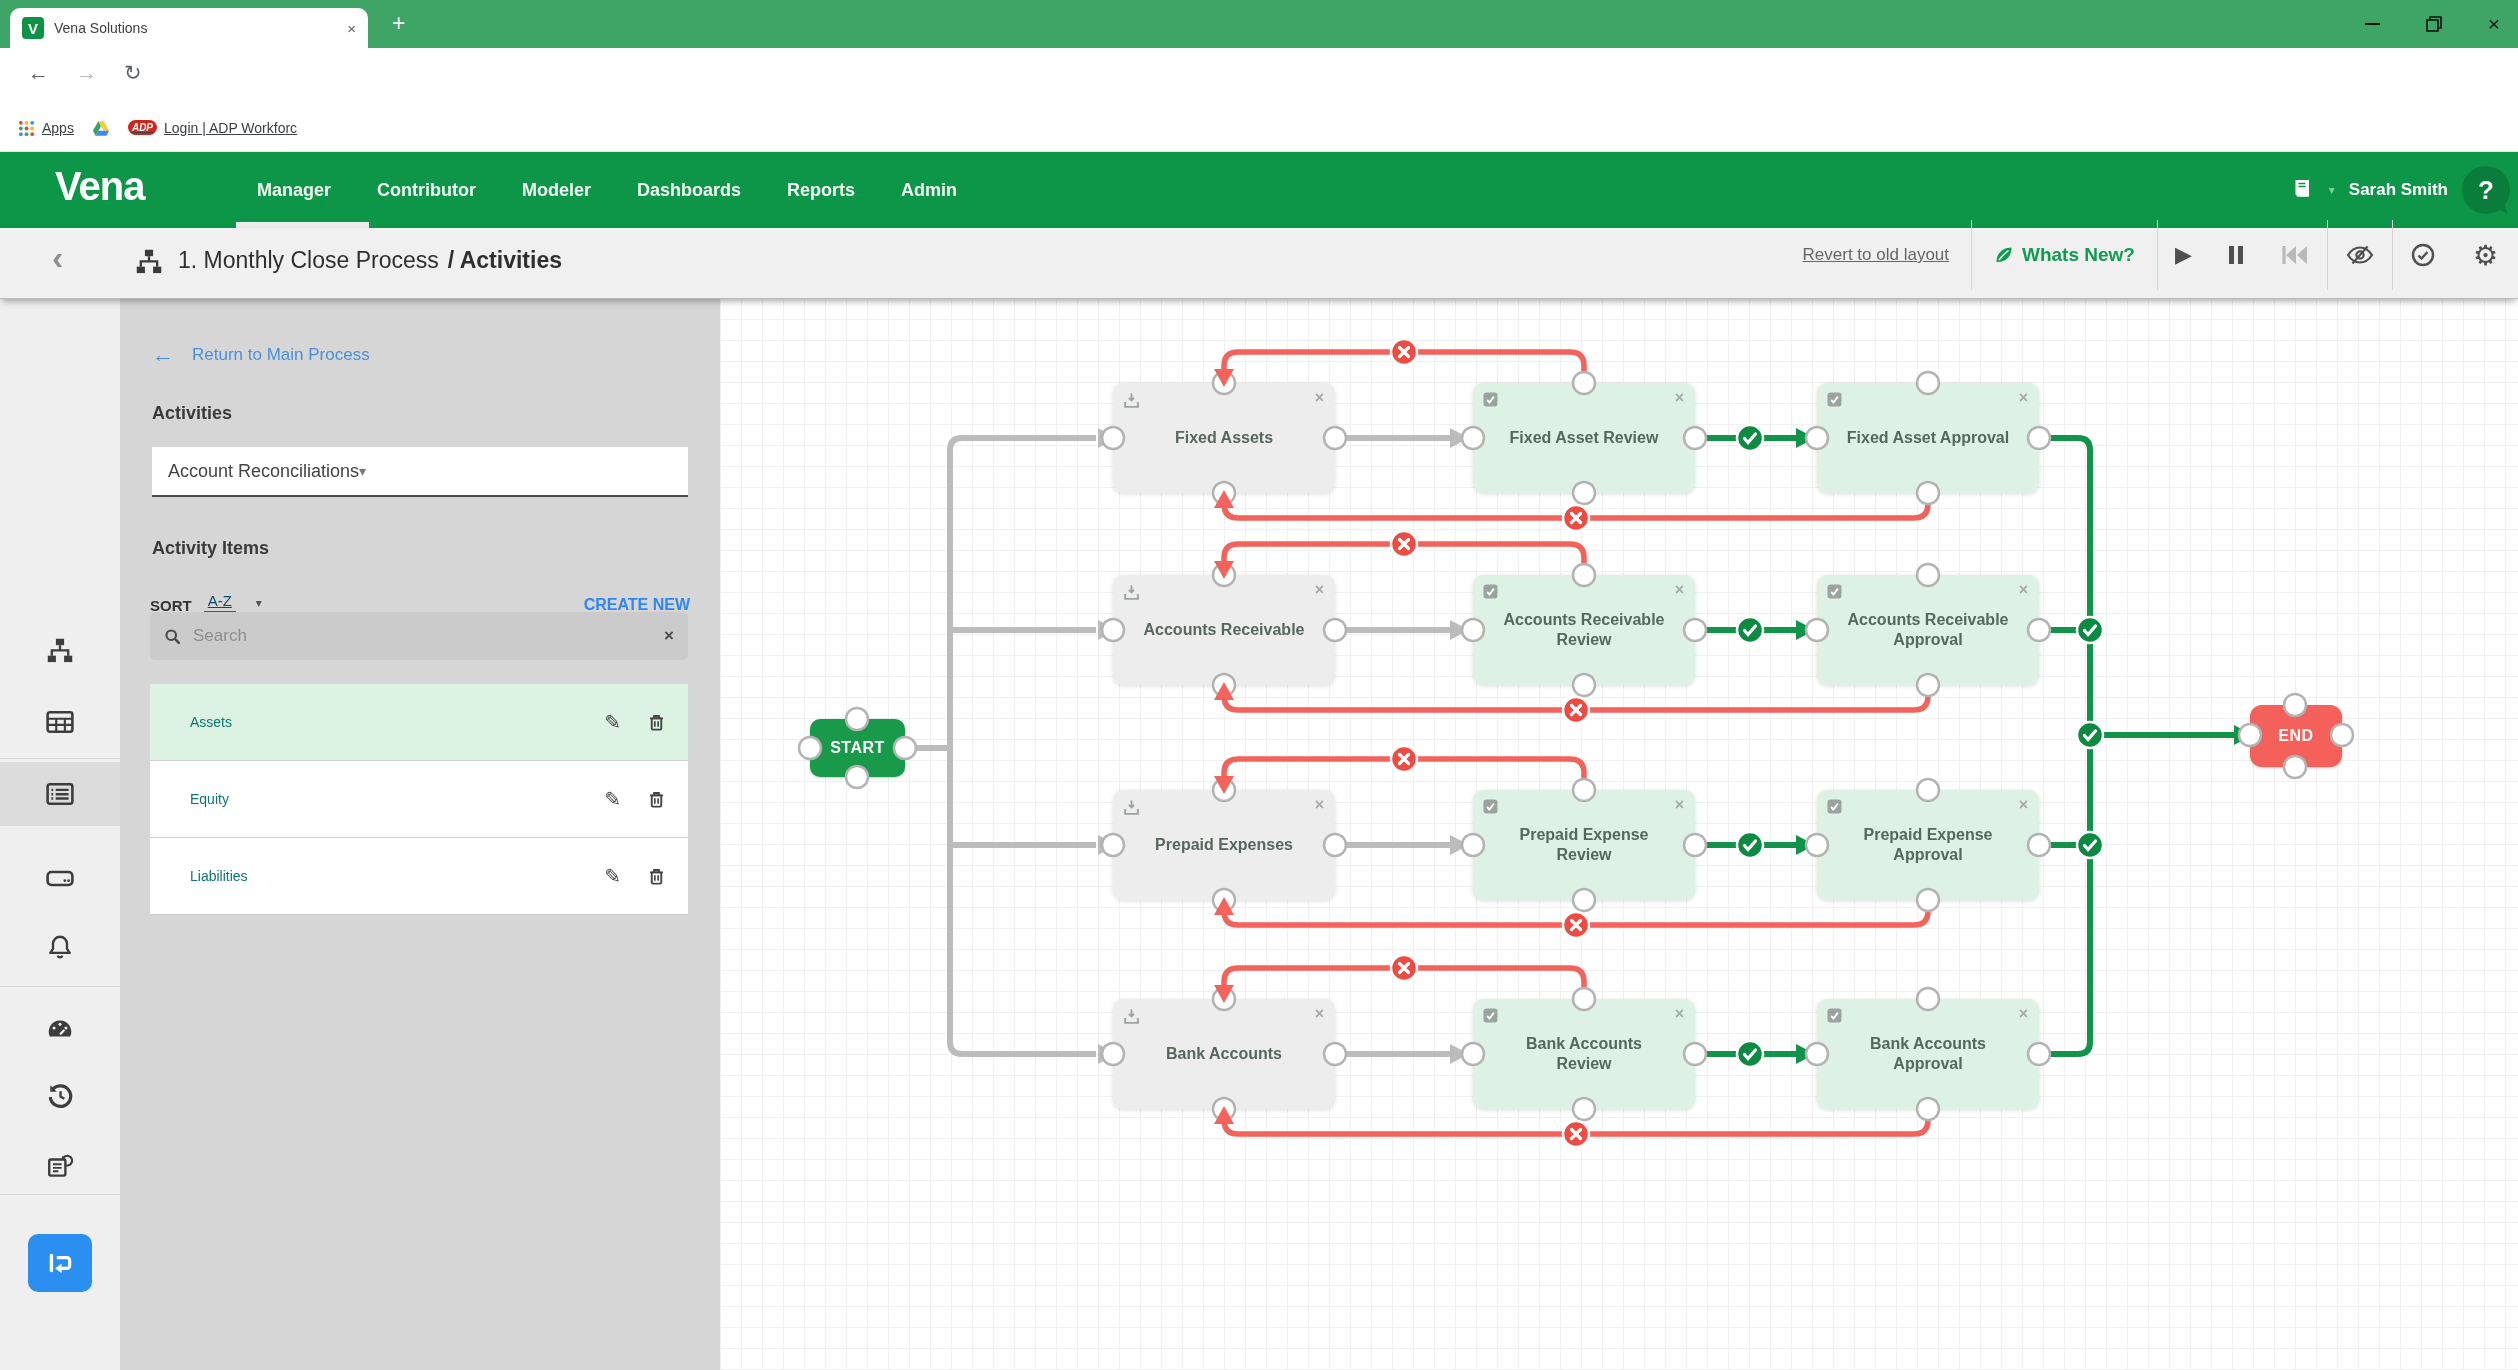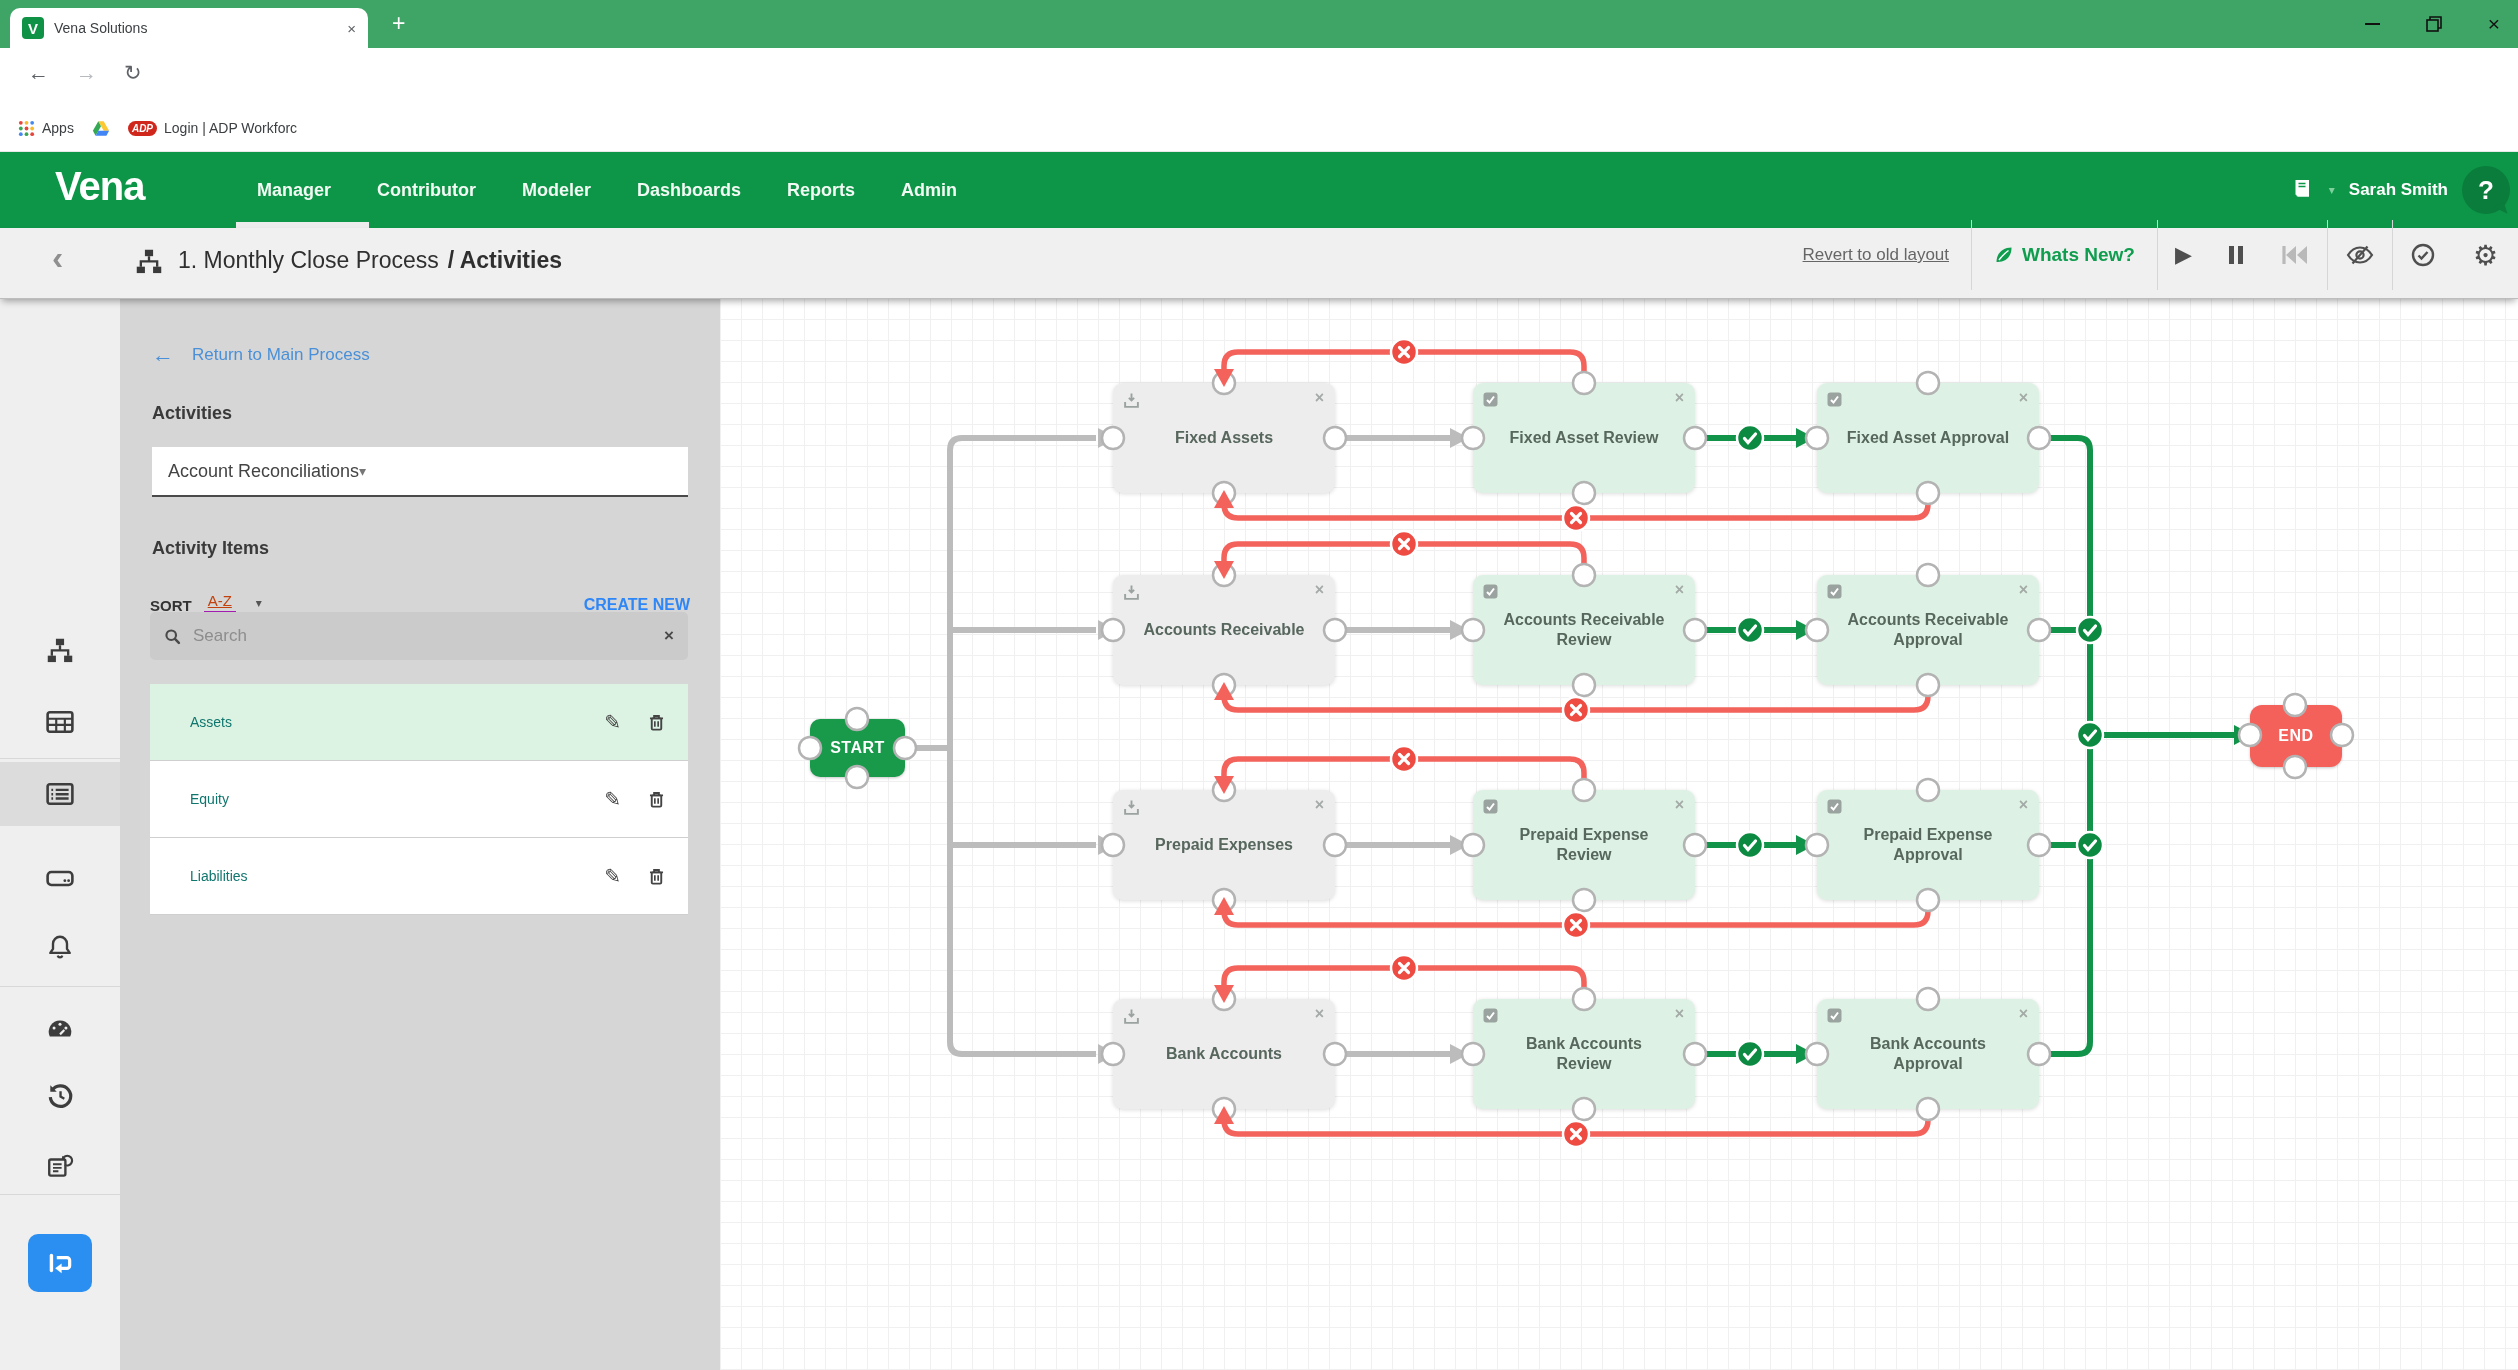--- a/index.html
+++ b/index.html
@@ -21,21 +21,21 @@
   .navico{position:absolute;top:13px;font-size:21px;color:#5f6368;}
   .urlpill{position:absolute;left:163px;top:59px;width:2185px;height:36px;background:#f1f3f4;
        border-radius:18px;display:flex;align-items:center;padding:0 16px;box-sizing:border-box;}
   .urltext{font-size:16px;color:#5b5f63;margin-left:10px;}
   .star{position:absolute;left:2368px;top:62px;font-size:22px;color:#5f6368;}
   .avatar{position:absolute;left:2422px;top:59px;width:34px;height:34px;border-radius:50%;
        background:#1f7a3d;color:#fff;font-weight:bold;font-size:16px;display:flex;align-items:center;justify-content:center;}
   .dots{position:absolute;left:2480px;top:62px;font-size:20px;color:#5f6368;}
   #bookmarks{position:absolute;left:0;top:105px;width:2518px;height:47px;background:#fff;
        display:flex;align-items:center;border-bottom:1px solid #e8e8e8;box-sizing:border-box;}
-  .bmk{display:flex;align-items:center;font-size:14px;color:#3c4043;margin-left:18px;}
+  .bmk{display:flex;align-items:flex-start;font-size:14px;color:#3c4043;margin-left:18px;text-decoration:underline;}
   .bmk .lbl{margin-left:7px;}
   .adp{background:#d0271d;color:#fff;font-weight:bold;font-style:italic;font-size:10px;
        border-radius:8px;padding:2px 4px;}
   
   #nav{position:absolute;left:0;top:152px;width:2518px;height:76px;background:#0e9648;}
   .logo{position:absolute;left:55px;top:12px;color:#fff;font-weight:800;font-size:40px;letter-spacing:-1px;}
   .navitems{position:absolute;left:257px;top:0;height:76px;display:flex;align-items:center;gap:46px;}
   .navitem{color:#f2faf4;font-weight:bold;font-size:18px;}
   .navunderline{position:absolute;left:236px;top:70px;width:133px;height:6px;background:#ececec;}
   .navright{position:absolute;right:70px;top:0;height:76px;display:flex;align-items:center;gap:14px;color:#fff;}
@@ -73,21 +73,21 @@
        color:#4a90d9;font-size:17px;}
   .retarrow{font-size:22px;font-weight:bold;}
   .plabel1{position:absolute;left:32px;top:105px;font-weight:bold;font-size:18px;color:#3a3a3a;}
   .ddl{position:absolute;left:32px;top:149px;width:536px;height:50px;background:#fff;border-bottom:2px solid #4a4a4a;
        display:flex;align-items:center;padding:0 16px;box-sizing:border-box;}
   .ddltext{font-size:18px;color:#444;}
   .ddlcaret{color:#777;font-size:14px;}
   .plabel2{position:absolute;left:32px;top:240px;font-weight:bold;font-size:18px;color:#3a3a3a;}
   .sortrow{position:absolute;left:30px;top:294px;width:540px;display:flex;align-items:center;}
   .sortlbl{font-weight:bold;font-size:15px;color:#333;}
-  .sortval{margin-left:12px;font-size:15px;color:#c2410c;border-bottom:7px solid #a21caf;padding:0 4px 2px;text-decoration:underline;}
+  .sortval{margin-left:12px;font-size:15px;color:#0c4a6e;border-bottom:7px solid #a21caf;padding:0 4px 2px;text-decoration:underline;}
   .sortcaret{margin-left:14px;color:#555;font-size:12px;border-bottom:1px solid #999;padding:0 6px 4px;}
   .createnew{margin-left:auto;color:#2f86f6;font-weight:bold;font-size:16px;}
   .searchbox{position:absolute;left:30px;top:314px;width:538px;height:48px;background:#cbcbcb;border-radius:5px;
        display:flex;align-items:center;padding:0 14px;box-sizing:border-box;color:#4a4a4a;}
   .searchin{flex:1;border:none;background:transparent;outline:none;font-size:17px;margin-left:10px;
        font-family:"Liberation Sans",sans-serif;color:#333;}
   .searchin::placeholder{color:#8d8d8d;}
   .searchclear{color:#4a4a4a;font-weight:bold;font-size:17px;}
   .plist{position:absolute;left:30px;top:386px;width:538px;}
   .prow{height:77px;background:#fff;display:flex;align-items:center;padding:0 22px 0 40px;

